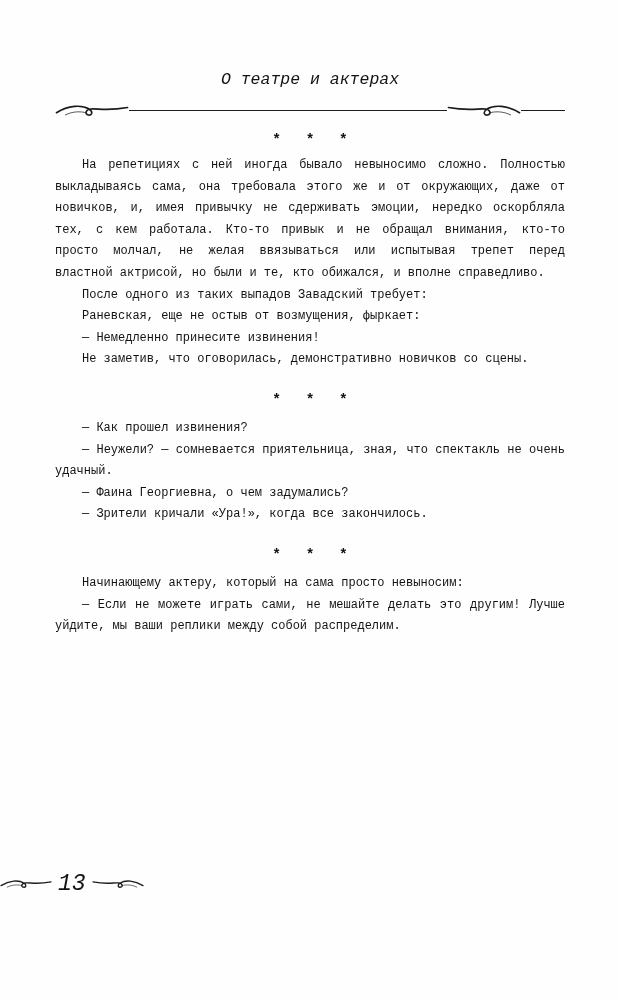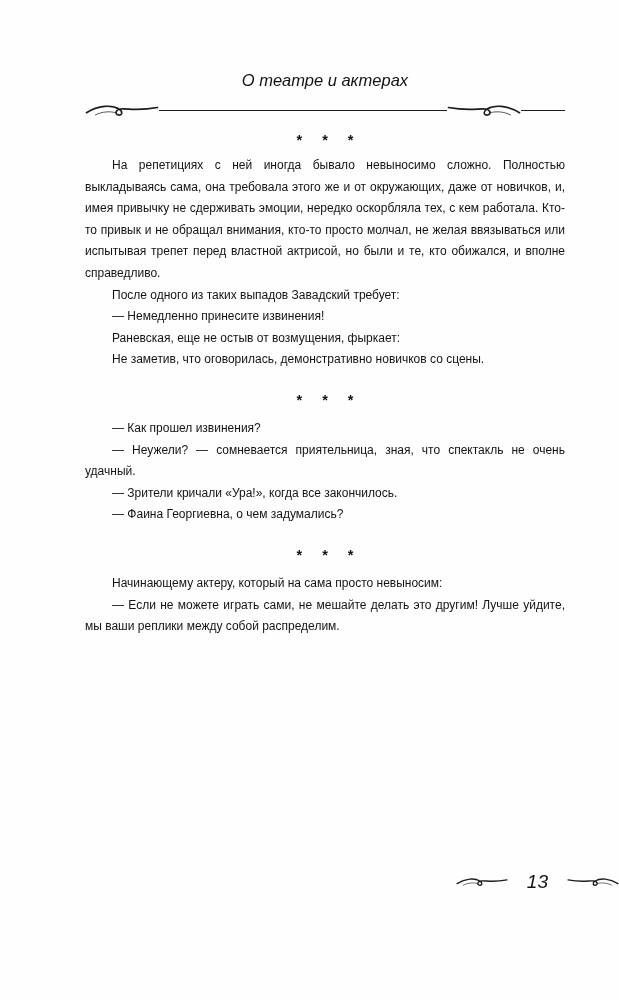--- a/index.html
+++ b/index.html
@@ -3,22 +3,22 @@
 <meta charset="utf-8">
 <style>
   html, body { margin: 0; padding: 0; background: #ffffff; }
   .page {
     position: relative;
     width: 619px;
     height: 1000px;
     margin: 0 auto;
     background: #fefefe;
     box-sizing: border-box;
-    padding: 70px 54px 0 85px;
-    font-family: Liberation Sans, sans-serif;
+    padding: 70px 54px 0 55px;
+    font-family: Liberation Mono, monospace;
     color: #131313;
     overflow: hidden;
   }
   .running-head {
     text-align: center;
     font-style: italic;
     font-size: 16.5px;
     line-height: 20px;
     margin: 0 0 9px 0;
   }
@@ -52,24 +52,24 @@
     text-align: justify;
     text-indent: 27px;
   }
   .footer {
     position: absolute;
     left: 0;
     right: 0;
     top: 871px;
     display: flex;
     align-items: center;
-    justify-content: flex-end;
-    gap: 19px;
+    justify-content: flex-start;
+    gap: 6px;
     font-style: italic;
-    font-size: 19px;
+    font-size: 23px;
   }
 </style>
 </head>
 <body>
 
 <div class="page">
 
   <div class="running-head">О театре и актерах</div>
 
   <div class="divider">
@@ -82,28 +82,28 @@
       <path d="M2 14 C 18 4, 36 3, 46 9 C 52 13, 50 18, 45 17 C 40 16, 41 10, 48 9 C 58 8, 70 12, 98 7" fill="none" stroke="#1c1c1c" stroke-width="2.2" stroke-linecap="round"></path>
       <path d="M14 17 C 24 12, 34 12, 42 14" fill="none" stroke="#1c1c1c" stroke-width="1" stroke-linecap="round"></path>
     </svg>
     <div class="line short"></div>
   </div>
 
   <div class="body-text">
     <div class="stars">* * *</div>
     <p class="para">На репетициях с ней иногда бывало невыносимо сложно. Полностью выкладываясь сама, она требовала этого же и от окружающих, даже от новичков, и, имея привычку не сдерживать эмоции, нередко оскорбляла тех, с кем работала. Кто-то привык и не обращал внимания, кто-то просто молчал, не желая ввязываться или испытывая трепет перед властной актрисой, но были и те, кто обижался, и вполне справедливо.</p>
     <p class="para">После одного из таких выпадов Завадский требует:</p>
+    <p class="para">Раневская, еще не остыв от возмущения, фыркает:</p>
     <p class="para">— Немедленно принесите извинения!</p>
-    <p class="para">Раневская, еще не остыв от возмущения, фыркает:</p>
     <p class="para">Не заметив, что оговорилась, демонстративно новичков со сцены.</p>
     <div class="stars mid">* * *</div>
     <p class="para">— Как прошел извинения?</p>
     <p class="para">— Неужели? — сомневается приятельница, зная, что спектакль не очень удачный.</p>
+    <p class="para">— Фаина Георгиевна, о чем задумались?</p>
     <p class="para">— Зрители кричали «Ура!», когда все закончилось.</p>
-    <p class="para">— Фаина Георгиевна, о чем задумались?</p>
     <div class="stars mid">* * *</div>
     <p class="para">Начинающему актеру, который на сама просто невыносим:</p>
     <p class="para">— Если не можете играть сами, не мешайте делать это другим! Лучше уйдите, мы ваши реплики между собой распределим.</p>
   </div>
 
   <div class="footer">
     <svg class="flourish" width="52" height="12" viewBox="0 0 100 22">
       <path d="M2 14 C 18 4, 36 3, 46 9 C 52 13, 50 18, 45 17 C 40 16, 41 10, 48 9 C 58 8, 70 12, 98 7" fill="none" stroke="#1c1c1c" stroke-width="2.6" stroke-linecap="round"></path>
       <path d="M14 17 C 24 12, 34 12, 42 14" fill="none" stroke="#1c1c1c" stroke-width="1.2" stroke-linecap="round"></path>
     </svg>

